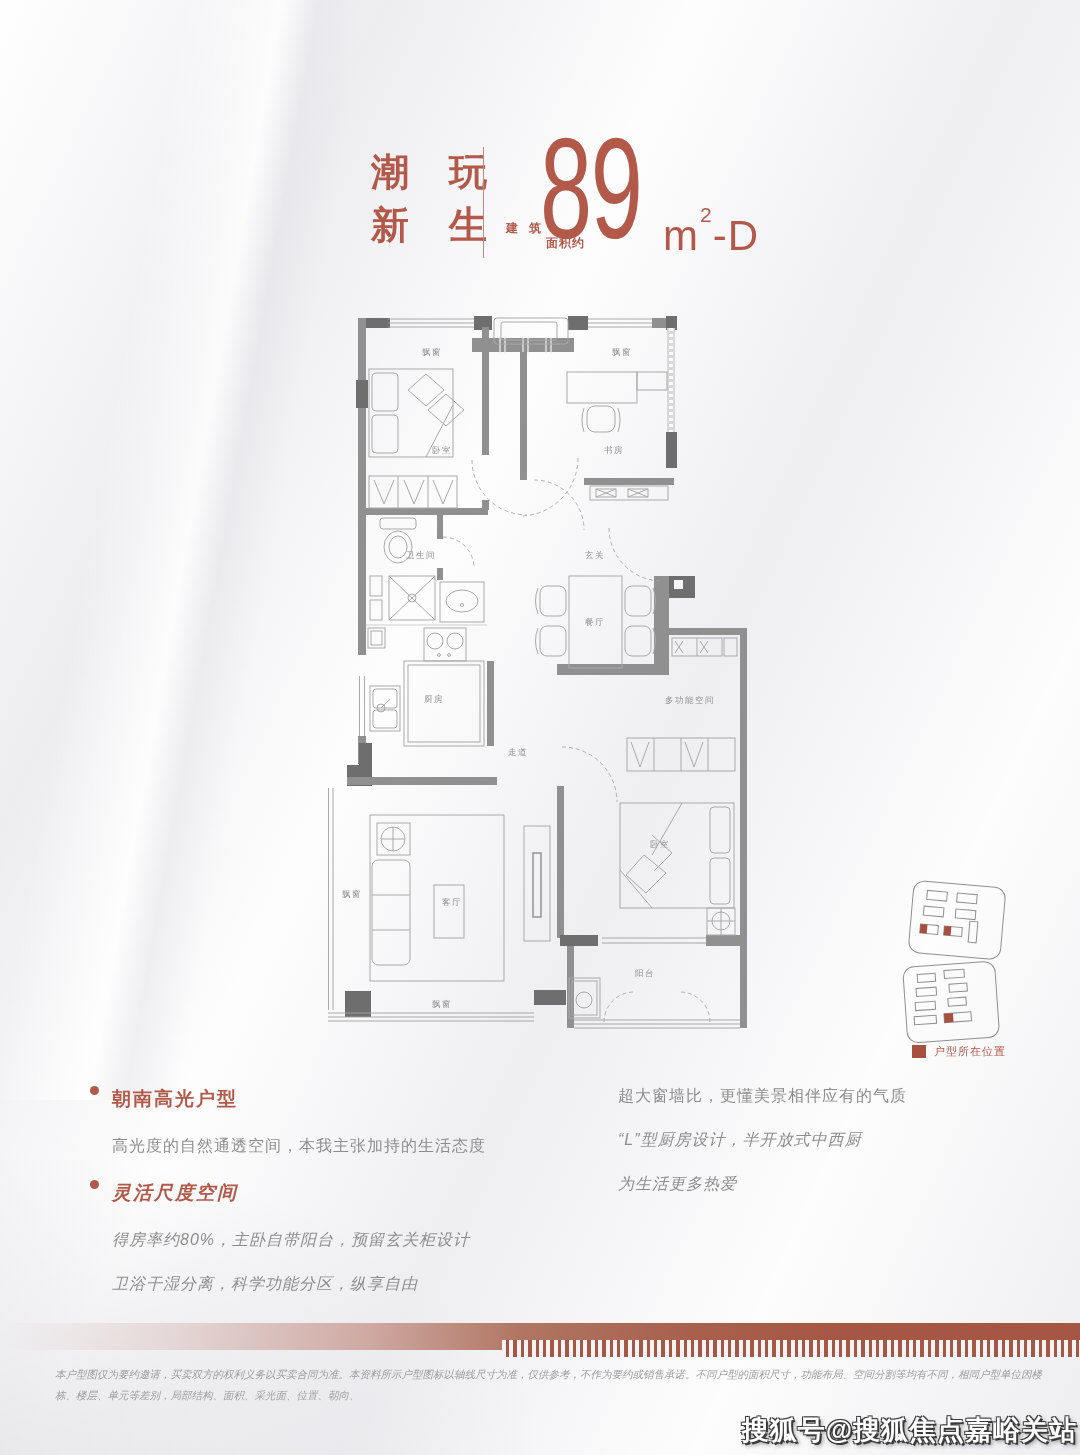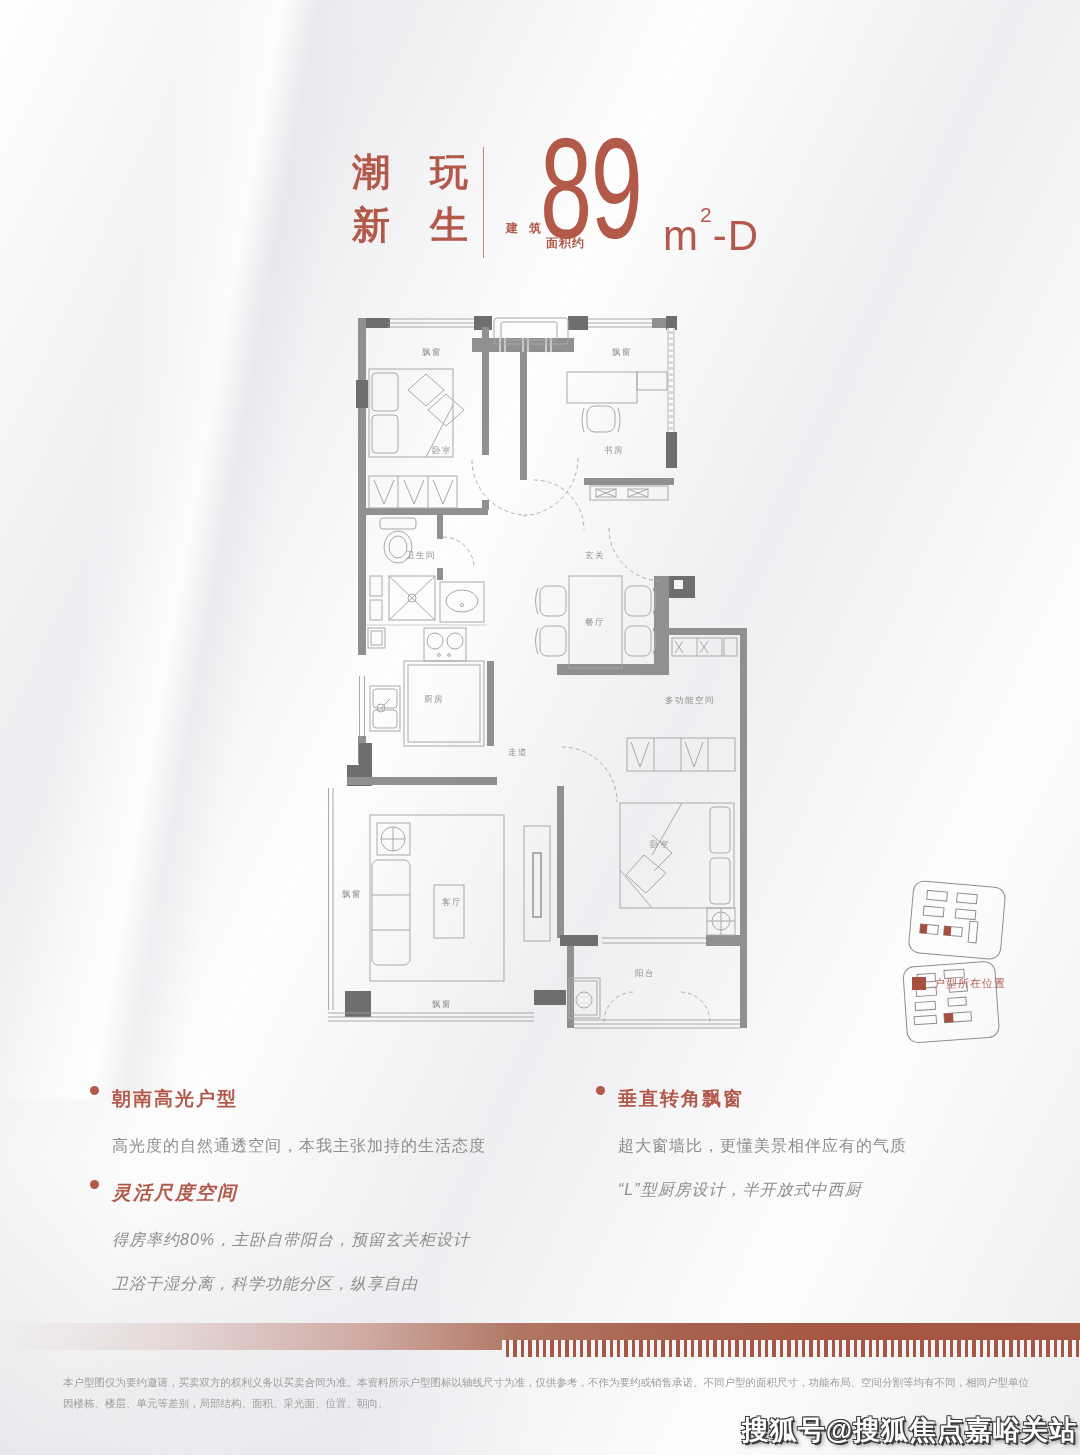--- a/index.html
+++ b/index.html
@@ -9,21 +9,21 @@
   .bg-texture{position:absolute;inset:0;
     background:
       radial-gradient(ellipse 900px 500px at 0% 100%, rgba(216,216,222,.55), rgba(216,216,222,0) 60%),
       linear-gradient(115deg, rgba(255,255,255,.95) 0%, rgba(226,226,232,.35) 22%,
         rgba(255,255,255,.85) 40%, rgba(228,228,234,.30) 58%,
         rgba(255,255,255,.8) 78%, rgba(232,232,236,.5) 100%);}
   .sheen{position:absolute;left:0;top:0;width:420px;height:1100px;
     background:linear-gradient(100deg, rgba(255,255,255,0) 30%, rgba(255,255,255,.8) 46%, rgba(222,222,228,.35) 52%, rgba(255,255,255,0) 60%);}
 
   
-  .title-cn{position:absolute;left:352px;top:146px;color:var(--accent);
+  .title-cn{position:absolute;left:371px;top:146px;color:var(--accent);
     font-size:38px;font-weight:600;letter-spacing:40px;line-height:53px;white-space:nowrap;}
   .v-divider{position:absolute;left:483px;top:147px;width:1px;height:111px;background:#c08a7c;}
   .area-prefix{position:absolute;left:506px;top:221px;color:var(--accent);
     font-size:12px;line-height:15px;font-weight:600;}
   .area-prefix .jp{letter-spacing:11px;}
   .area-prefix .jp2{letter-spacing:1px;padding-left:40px;}
   .area-number{position:absolute;left:540px;top:118px;color:var(--accent);
     font-size:142px;line-height:142px;font-weight:200;letter-spacing:-2px;
     transform:scaleX(.66);transform-origin:left top;}
   .area-unit{position:absolute;left:663px;top:203px;color:var(--accent);
@@ -37,21 +37,21 @@
   .fx{fill:none;stroke:#a9a9a9;stroke-width:1}
   .fx2{fill:none;stroke:#8f8f8f;stroke-width:1.4}
   .wl{stroke:#9f9f9f;stroke-width:.9}
   .tl{stroke:#bcbcbc;stroke-width:.7}
   .dash{fill:none;stroke:#a8a8a8;stroke-width:.9;stroke-dasharray:4 3}
   .cwin{fill:#d8d8d8}
   .lbl{font:8.5px "Liberation Sans",sans-serif;fill:#8f8f8f;letter-spacing:1.5px;text-anchor:middle}
 
   
   .siteplan{position:absolute;left:893px;top:880px;}
-  .legend{position:absolute;left:912px;top:976px;display:flex;align-items:center;gap:8px;}
+  .legend{position:absolute;left:912px;top:1044px;display:flex;align-items:center;gap:8px;}
   .legend-swatch{width:14px;height:13px;background:var(--red);display:inline-block;}
   .legend-label{font-size:11px;color:var(--accent);letter-spacing:1px;}
 
   
   .features-col{position:absolute;top:1086px;width:470px;}
   .features-left{left:90px;}
   .features-right{left:596px;}
   .feat-head{display:flex;align-items:flex-start;gap:13px;margin:0 0 24px 0;}
   .feat-bullet{width:9px;height:9px;border-radius:50%;background:var(--accent);flex:0 0 auto;}
   .feat-head-text{font-size:19px;font-weight:bold;color:var(--accent);letter-spacing:2px;}
@@ -61,21 +61,21 @@
   
   .deco-bar{position:absolute;left:0;top:1323px;width:1080px;height:27px;
     background:linear-gradient(90deg, rgba(180,116,102,0) 0%, rgba(186,128,116,.22) 16%,
       rgba(182,114,99,.55) 34%, #b07663 48%, #a8604d 64%, #a55743 78%, #a55743 100%);}
   .deco-comb{position:absolute;left:502px;top:1340px;width:578px;height:17px;
     background:repeating-linear-gradient(90deg,#f4f4f6 0 4px, #a55743 4px 7.4px);}
 
   
   .disclaimer{position:absolute;left:55px;top:1364px;width:990px;
     font-size:10.5px;line-height:21px;color:#9c9c9c;}
-  .disclaimer p{margin:8px;}
+  .disclaimer p{margin:0;font-style:italic;}
 
   
   .watermark{position:absolute;right:3px;top:1412px;font-size:27px;font-weight:bold;color:#fff;
     letter-spacing:1px;
     text-shadow:2px 2px 0 #3a3a3a,-1px -1px 0 #3a3a3a,1px -1px 0 #3a3a3a,-1px 1px 0 #3a3a3a,3px 3px 4px rgba(0,0,0,.45);}
 
   :root{--accent:#b2594a;--red:#a6513f;}
 </style>
 </head>
 <body>
@@ -358,28 +358,25 @@
       <div class="feat-head">
         <span class="feat-bullet"></span>
         <span class="feat-head-text">灵活尺度空间</span>
       </div>
       <p class="feat-line">得房率约80%，主卧自带阳台，预留玄关柜设计</p>
       <p class="feat-line">卫浴干湿分离，科学功能分区，纵享自由</p>
     </div>
   </div>
   <div class="features-col features-right">
     <div class="feat-block">
-      <div class="feat-head">
-        <span class="feat-bullet"></span>
-        <span class="feat-head-text">垂直转角飘窗</span>
-      </div>
       <p class="feat-line">超大窗墙比，更懂美景相伴应有的气质</p>
     </div>
     <div class="feat-block">
       <p class="feat-line">“L”型厨房设计，半开放式中西厨</p>
+      <p class="feat-line">为生活更多热爱</p>
     </div>
   </div>
 
   <div class="deco-bar"></div>
   <div class="deco-comb"></div>
 
   <div class="disclaimer">
     <p>本户型图仅为要约邀请，买卖双方的权利义务以买卖合同为准。本资料所示户型图标以轴线尺寸为准，仅供参考，不作为要约或销售承诺。不同户型的面积尺寸，功能布局、空间分割等均有不同，相同户型单位因楼栋、楼层、单元等差别，局部结构、面积、采光面、位置、朝向、</p>
   </div>
 

